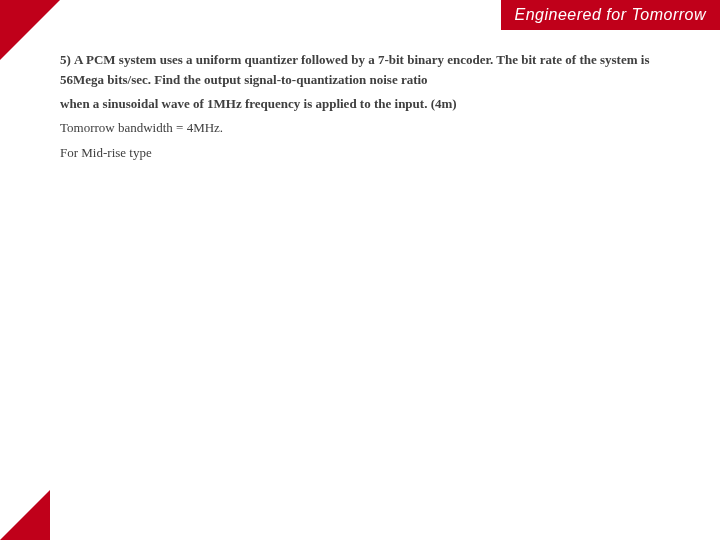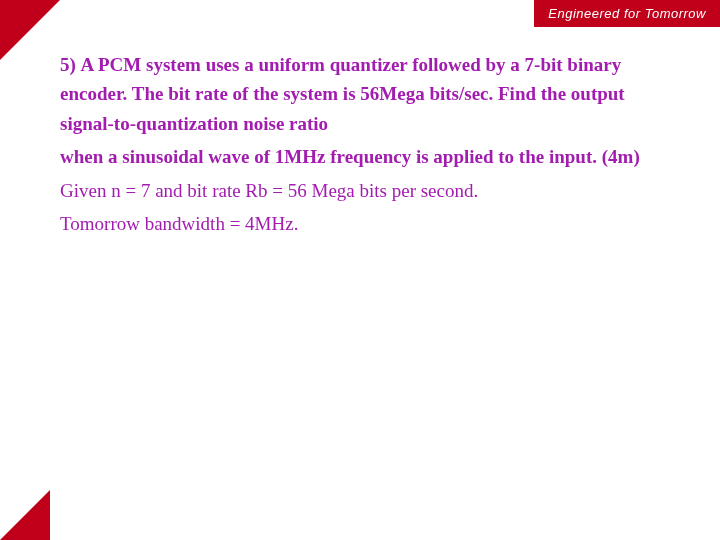--- a/index.html
+++ b/index.html
@@ -29,21 +29,21 @@
       border-color: #c0001a transparent transparent transparent;
     }
 
     
     .top-right-banner {
       position: absolute;
       top: 0;
       right: 0;
       background: #c0001a;
       color: #ffffff;
-      font-size: 13px;
+      font-size: 16px;
       font-family: Arial, sans-serif;
       padding: 6px 14px;
       font-style: italic;
       letter-spacing: 0.5px;
     }
 
     
     .bottom-left-accent {
       position: absolute;
       bottom: 0;
@@ -54,23 +54,23 @@
       border-width: 0 0 50px 50px;
       border-color: transparent transparent #c0001a transparent;
     }
 
     .content {
       position: absolute;
       top: 50px;
       left: 60px;
       right: 40px;
       bottom: 40px;
-      font-size: 19px;
+      font-size: 13px;
       line-height: 1.55;
-      color: #a21caf;
+      color: #404040;
     }
 
     .bold-text {
       font-weight: bold;
     }
 
     .line {
       margin-bottom: 4px;
     }
   </style>
@@ -90,24 +90,24 @@
   <div class="line">
     <span class="bold-text">5)</span>
     <span class="bold-text">A PCM system uses a uniform quantizer followed by a 7-bit binary encoder. The bit rate of the system is 56Mega bits/sec. Find the output signal-to-quantization noise ratio</span>
   </div>
 
   <div class="line">
     <span class="bold-text">when a sinusoidal wave of 1MHz frequency is applied to the input. (4m)</span>
   </div>
 
 
-  <div class="line">
-    <span>Given n = 7 and bit rate Rb = 56 Mega bits per second.</span>
-  </div>
 
 
   <div class="line">
     <span>Tomorrow bandwidth = 4MHz.</span>
   </div>
 
+  <div class="line">
+    <span>For Mid-rise type</span>
+  </div>
 
 
 </div>
 
 </body></html>

